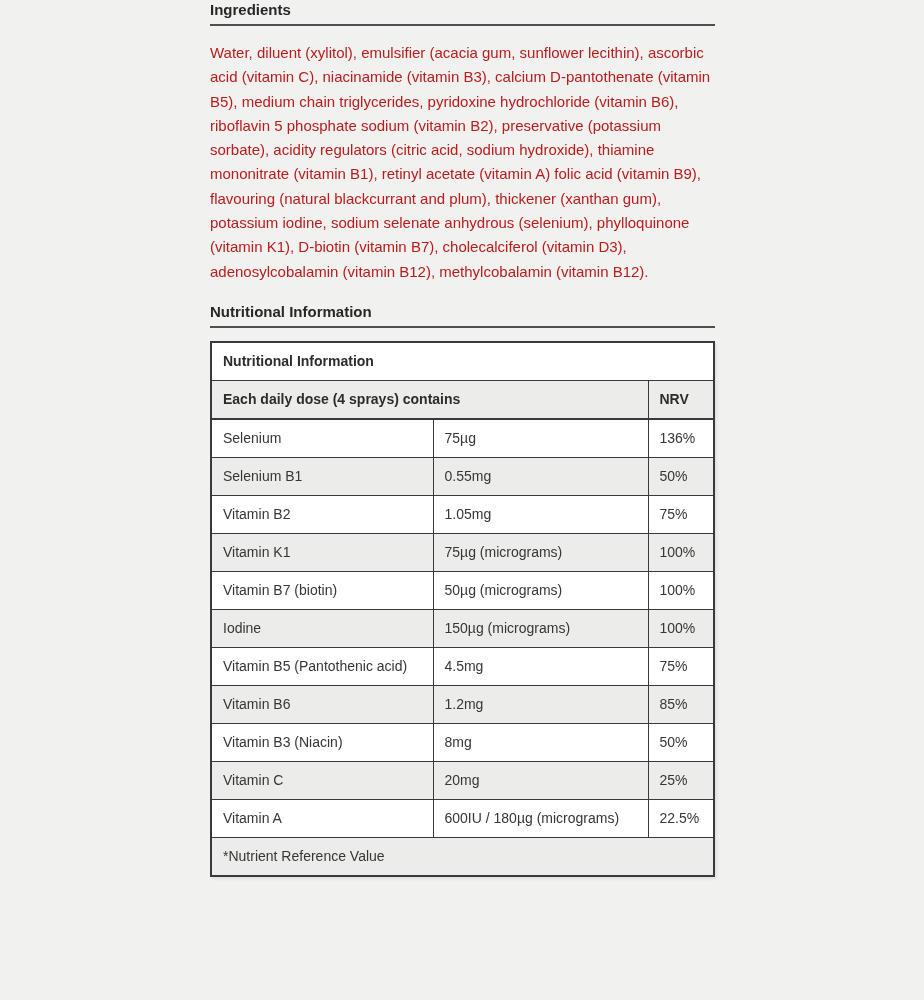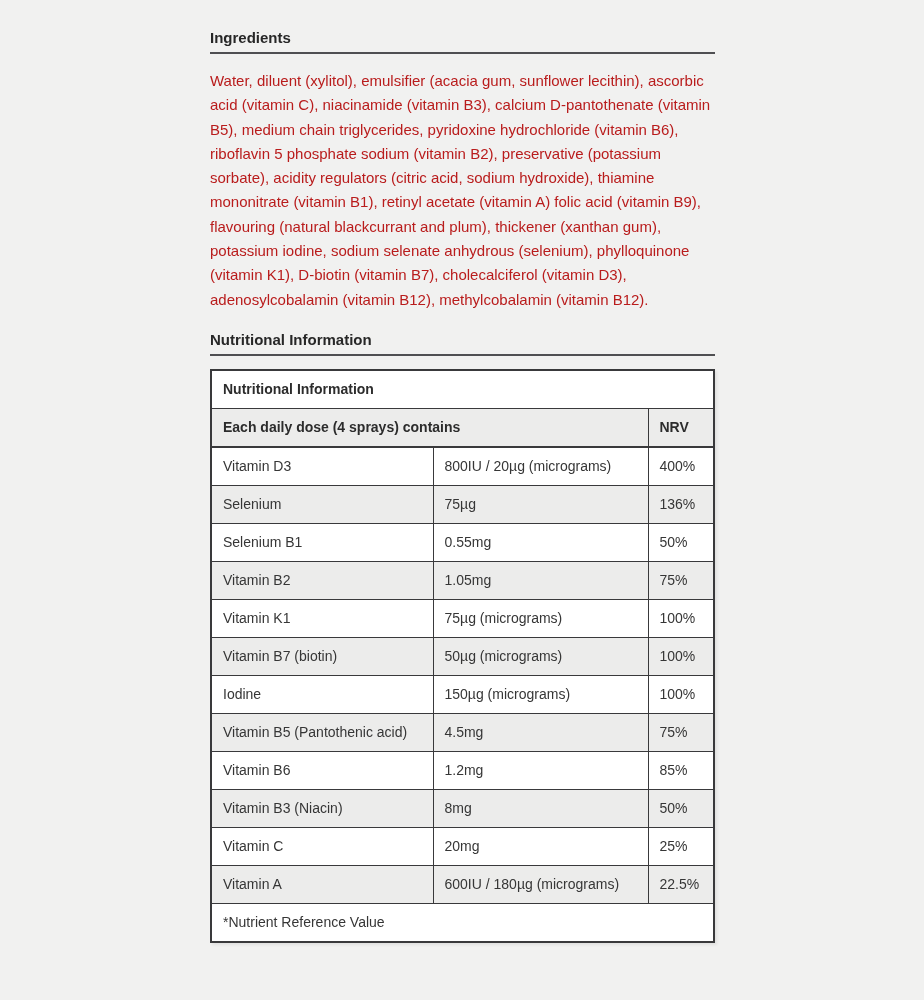--- a/index.html
+++ b/index.html
@@ -10,21 +10,21 @@
     width: 924px;
     height: 1000px;
     background: #f1f1f0;
     font-family: "Liberation Sans", "DejaVu Sans", sans-serif;
     color: #3b3b3b;
     overflow: hidden;
   }
   .content {
     width: 505px;
     margin-left: 210px;
-    padding-top: 28px;
+    padding-top: 0;
   }
   h2.section-heading {
     margin: 0;
     font-size: 15px;
     line-height: 19px;
     font-weight: bold;
     color: #272727;
     padding-bottom: 5px;
     border-bottom: 2px solid #4f4f52;
   }
@@ -89,25 +89,20 @@
     </colgroup>
     <tbody id="nutri-body">
       <tr class="title-row">
         <td colspan="3">Nutritional Information</td>
       </tr>
       <tr class="header-row">
         <td colspan="2">Each daily dose (4 sprays) contains</td>
         <td>NRV</td>
       </tr>
         <tr>
-    <td>Vitamin D3</td>
-    <td>800IU / 20µg (micrograms)</td>
-    <td>400%</td>
-  </tr>
-        <tr>
     <td>Selenium</td>
     <td>75µg</td>
     <td>136%</td>
   </tr>
         <tr>
     <td>Selenium B1</td>
     <td>0.55mg</td>
     <td>50%</td>
   </tr>
         <tr>

